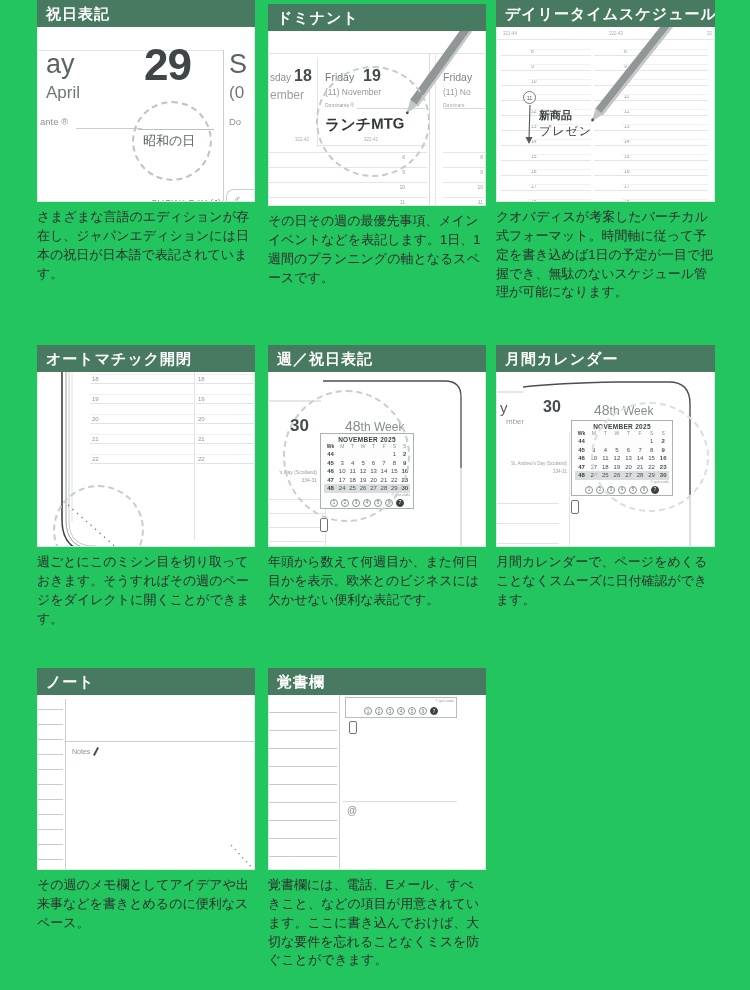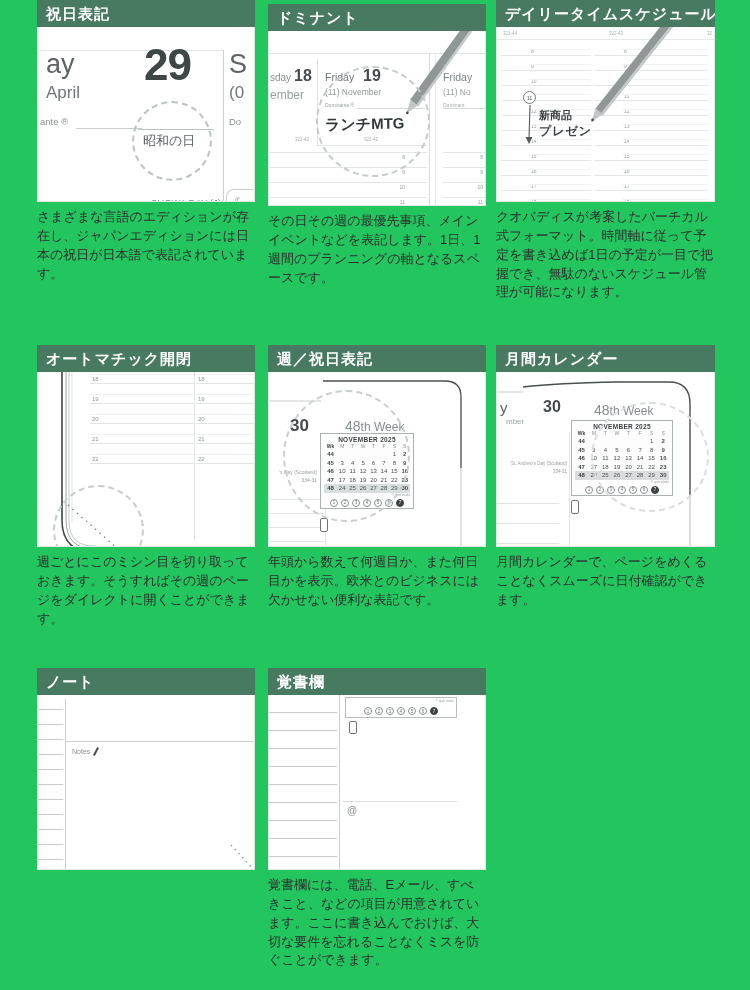--- a/index.html
+++ b/index.html
@@ -66,21 +66,21 @@
   .i3-topline{left:0;top:12px;width:217px;border-top:1px solid #e4e8e8;}
   .i3-codeL{left:6px;top:4px;font-size:4.5px;color:#a9afaf;}
   .i3-codeR{left:112px;top:4px;font-size:4.5px;color:#a9afaf;}
   .i3-codeE{left:210px;top:4px;font-size:4.5px;color:#a9afaf;}
   .i3-rows-l{left:4px;top:14px;width:90px;position:absolute;}
   .i3-rows-r{left:97px;top:14px;width:114px;position:absolute;}
   .i3-rows-l span,.i3-rows-r span{display:flex;align-items:flex-end;position:relative;height:15px;border-bottom:1px solid #e2e6e6;font-size:5px;color:#9aa0a0;padding-left:30px;padding-bottom:1px;}
   .i3-rows-l span:after,.i3-rows-r span:after{content:"";position:absolute;left:28px;right:0;top:54%;border-top:1px solid #f0f2f2;}
   .i3-circ11{left:26px;top:64px;width:13px;height:13px;border:1px solid #777c7d;border-radius:50%;font-size:5.5px;color:#5a5f60;display:flex;align-items:center;justify-content:center;position:absolute;z-index:3;background:#fff;}
   .i3-note1{left:42px;top:81px;font-size:11px;font-weight:600;color:#3a3f41;z-index:3;}
-  .i3-note2{left:42px;top:96px;font-size:12px;font-weight:700;color:#3a3f41;letter-spacing:1px;z-index:3;}
+  .i3-note2{left:42px;top:96px;font-size:12px;font-weight:400;color:#3a3f41;letter-spacing:1px;z-index:3;}
   
   .i4-rows-l{left:52px;top:-8px;width:104px;position:absolute;}
   .i4-rows-r{left:158px;top:-8px;width:59px;position:absolute;}
   .i4-rows-l span,.i4-rows-r span{display:flex;align-items:flex-end;position:relative;height:20px;border-bottom:1px solid #e0e4e4;font-size:6px;color:#8f9596;padding:0 0 1px 2px;}
   .i4-rows-l span:after,.i4-rows-r span:after{content:"";position:absolute;left:0;right:0;top:55%;border-top:1px solid #eef1f1;}
   .i4-vline{left:156px;top:0;height:168px;border-left:1px solid #dfe3e3;}
   .i4-circle{left:15px;top:113px;width:91px;height:90px;border-color:#c8cecd;}
   
   .mini-cal{position:absolute;background:#fdfdfd;border:1px solid #aab1b1;padding:2px 3px 1px 3px;display:flex;flex-direction:column;z-index:2;}
   .mc-title{font-size:6.5px;font-weight:bold;color:#3c4244;text-align:center;letter-spacing:.3px;}
@@ -483,20 +483,21 @@
       <div class="abs i7-topline"></div>
       <span class="abs i7-label">
           <span>Notes</span>
           <span class="pen-icon"></span>
         </span>
       <svg class="ovl" width="218" height="211" viewBox="0 0 218 211">
         <line x1="193" y1="150" x2="217" y2="176" stroke="#8f9495" stroke-width="1.3" stroke-dasharray="1.5,4"></line>
       </svg>
       <div class="abs i7-bline"></div>
     </div>
+    <p class="card-desc">その週のメモ欄としてアイデアや出来事などを書きとめるのに便利なスペース。</p>
   </section>
 
   <section class="card" id="c7">
     <div class="card-header"><span>覚書欄</span></div>
     <div class="card-image">
       <div class="i8-lines"></div>
       <div class="abs i8-vline"></div>
       <div class="i8-box">
         <span class="i8-copy">© quo vadis</span>
         <div class="day-circles">

